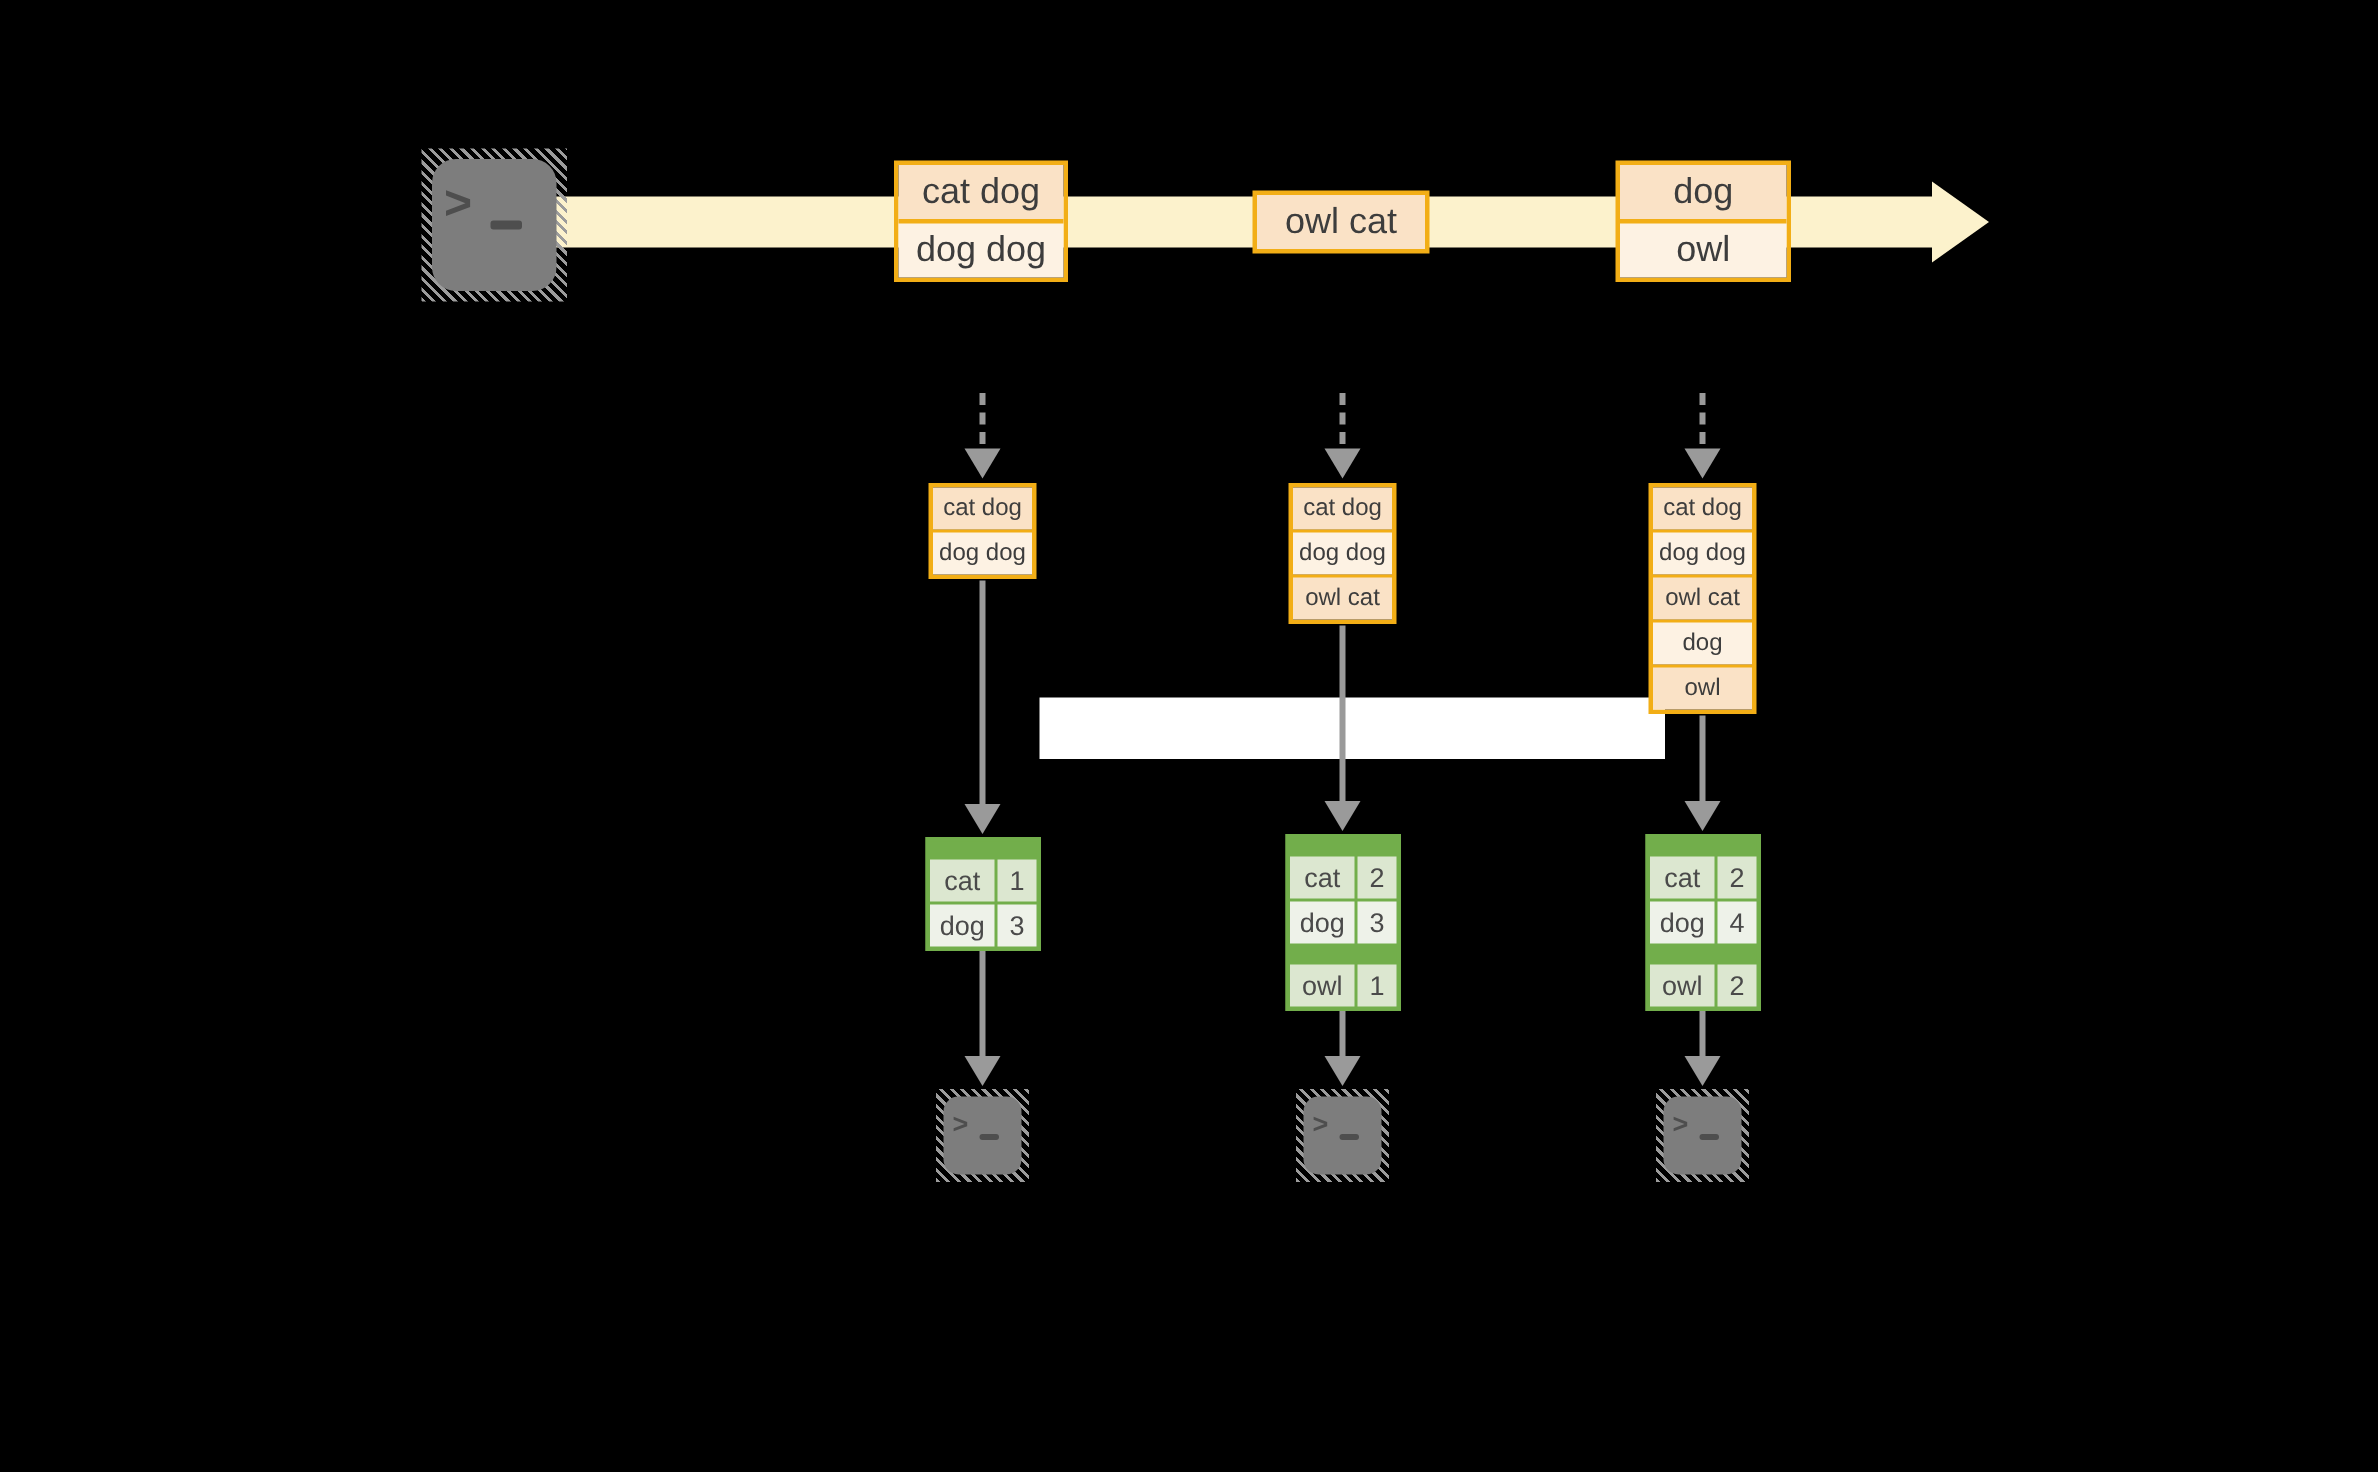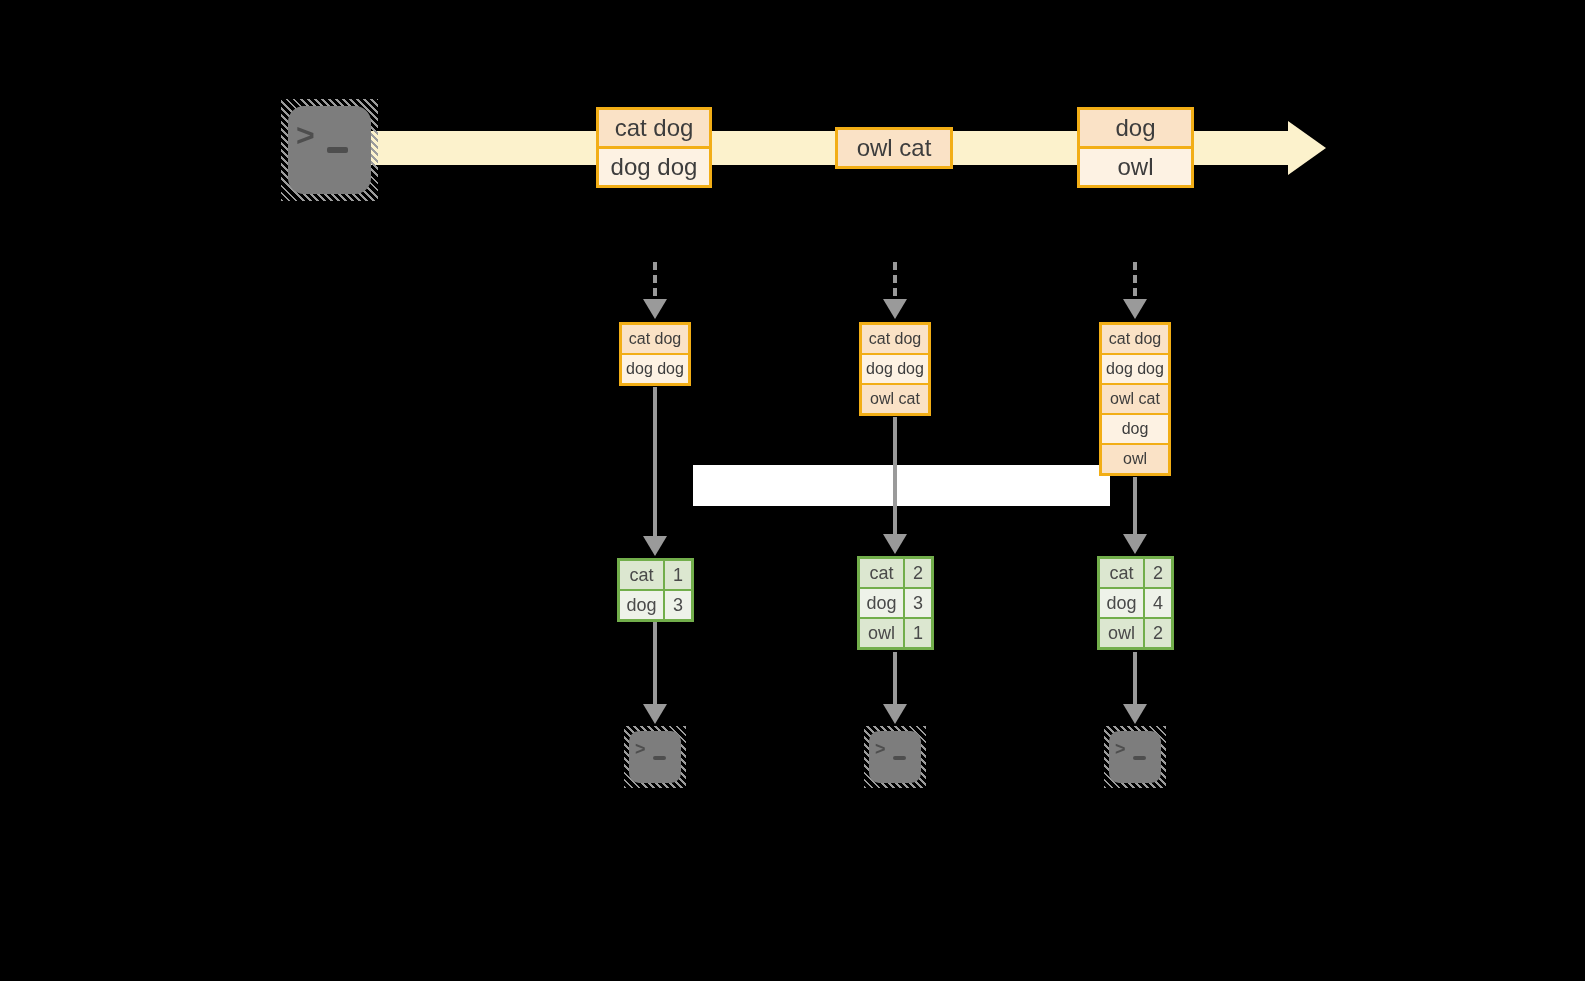--- a/index.html
+++ b/index.html
@@ -36,21 +36,21 @@
   .label-bg{position:absolute;left:693px;top:465px;width:417px;height:41px;background:#ffffff;z-index:1;}
   .label-text{position:absolute;left:693px;top:465px;width:417px;height:41px;z-index:3;
               display:flex;align-items:center;justify-content:center;
               font-size:31px;color:#2f2f2f;}
 
   
   .ctable{position:absolute;z-index:4;display:grid;grid-template-columns:43px 26px;gap:2px;
           border:3px solid #72ae4b;background:#72ae4b;}
   .ctable .cell{display:flex;align-items:center;justify-content:center;
                 height:28px;font-size:18px;color:#4a4a4a;}
-  .sage{background:#dce7d0;}
+  .sage{background:#dce7d0;margin-top:12px;}
   .lightg{background:#eef2e9;}
 
   
   .term{position:absolute;z-index:4;
         background:repeating-linear-gradient(45deg,#9c9c9c 0 2px,rgba(0,0,0,0) 2px 5px);}
   .term-inner{position:absolute;background:#7d7d7d;}
   .term-chev{position:absolute;color:#4e4e4e;font-weight:bold;line-height:1;}
   .term-underscore{position:absolute;background:#4e4e4e;border-radius:2px;}
 </style>
 </head>

